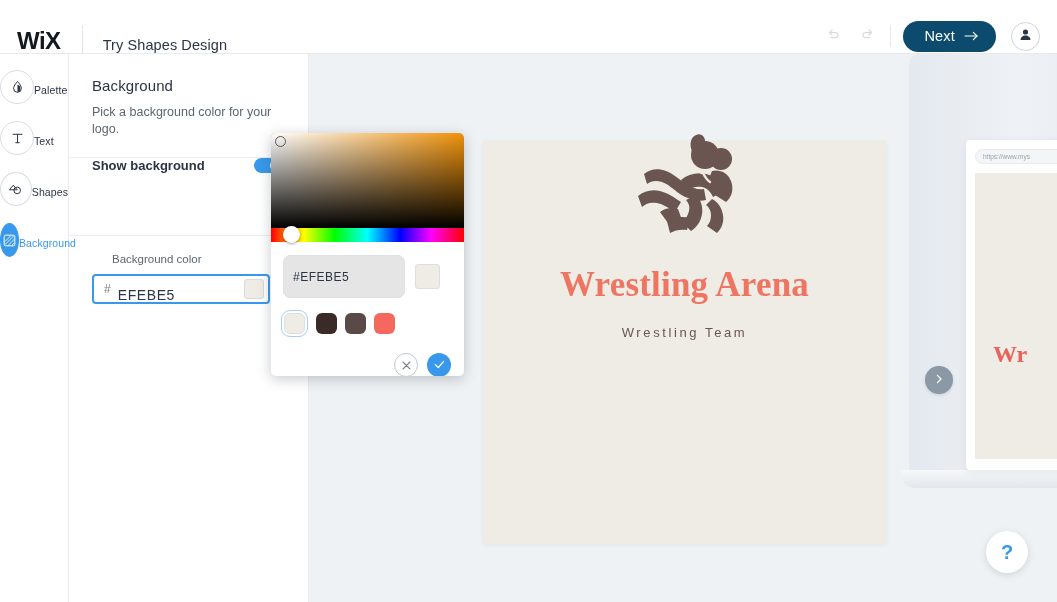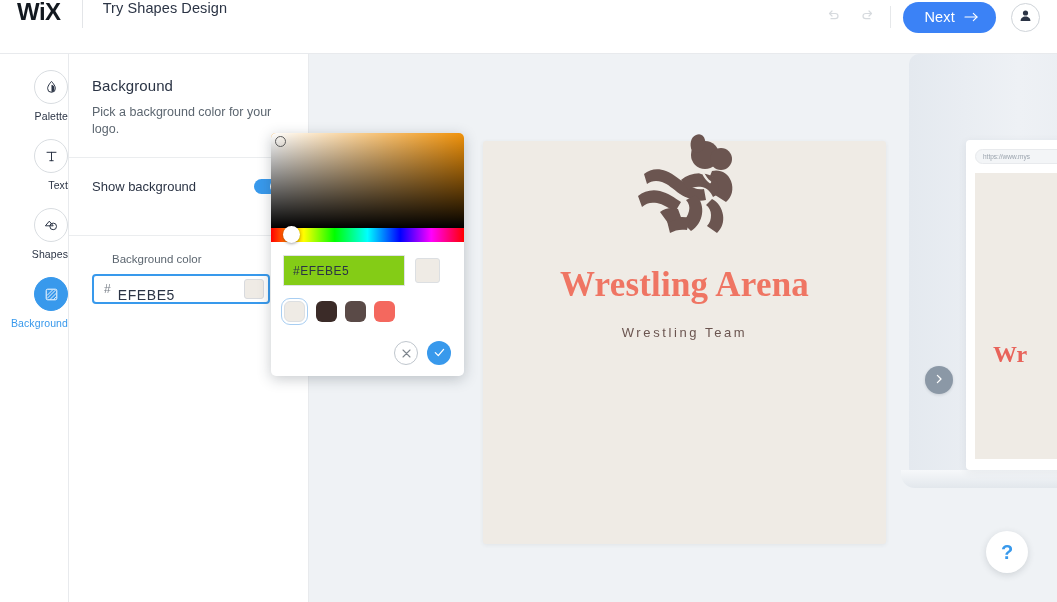--- a/index.html
+++ b/index.html
@@ -8,21 +8,21 @@
     font-family: "Liberation Sans", sans-serif;
     background: #ffffff;
     overflow: hidden;
   }
   #app { position: relative; width: 1057px; height: 602px; }
 
   
   .topbar {
     position: absolute; left: 0; top: 0; width: 1057px; height: 54px;
     background: #fff; border-bottom: 1px solid #e8eaed;
-    display: flex; align-items: flex-start; z-index: 40;
+    display: flex; align-items: flex-end; z-index: 40;
   }
   .wix-logo {
     margin-left: 17px; font-size: 24px; font-weight: 700;
     letter-spacing: -0.5px; color: #12181f; line-height: 1;
     font-family: "Liberation Sans", sans-serif;
   }
   .topbar-divider {
     width: 1px; height: 28px; background: #e3e5e8; margin: 0 20px 0 21px;
   }
   .try-another {
@@ -31,38 +31,38 @@
   .topbar-right {
     margin-left: auto; display: flex; align-items: center; gap: 0; padding-right: 17px;
   }
   .histbtn {
     width: 34px; height: 34px; display: flex; align-items: center; justify-content: center;
     color: #d6dade;
   }
   .vsep { width:1px; height:22px; background:#e6e8ea; margin:0 12px 0 6px; }
   .next-btn {
     height: 31px; padding: 0 17px 0 21px; border-radius: 17px;
-    background: #3b82f6; color: #fff; font-size: 14.5px;
+    background: #0c4a6e; color: #fff; font-size: 14.5px;
     display: flex; align-items: center; gap: 9px; border: none; cursor: pointer;
     letter-spacing: .2px;
   }
   .avatar-btn {
     margin-left: 15px; width: 29px; height: 29px; border-radius: 50%;
     border: 1px solid #cfd4d9; background: #fff;
     display: flex; align-items: center; justify-content: center; cursor: pointer;
   }
 
   
   .rail {
     position: absolute; left: 0; top: 54px; width: 69px; height: 548px;
     background: #fff; border-right: 1px solid #e8eaed; z-index: 30;
     padding-top: 16px;
   }
   .rail-item {
-    display: flex; flex-direction: column; align-items: flex-end;
+    display: flex; flex-direction: row; align-items: center;
     margin-bottom: 17px; cursor: pointer; user-select: none;
   }
   .rail-ic {
     width: 34px; height: 34px; border-radius: 50%;
     border: 1px solid #d9dde1; background: #fff;
     display: flex; align-items: center; justify-content: center;
     color: #2b3445;
   }
   .rail-item.active .rail-ic { background: #3899ec; border-color: #3899ec; color: #fff; }
   .rail-lb { font-size: 10.5px; color: #2b3445; margin-top: 6px; letter-spacing: .1px; }
@@ -70,22 +70,22 @@
 
   
   .panel {
     position: absolute; left: 69px; top: 54px; width: 240px; height: 548px;
     background: #fff; border-right: 1px solid #e8eaed; z-index: 20;
   }
   .panel-title { font-size: 15px; color: #2b3445; padding: 23px 0 0 23px; letter-spacing: .1px; }
   .panel-sub { font-size: 12.5px; color: #5c6670; padding: 10px 26px 0 23px; line-height: 1.35; }
   .panel-rule { height:1px; background:#ebedef; margin-top: 19px; }
   .row-toggle {
-    display: flex; align-items: center; justify-content: space-between;
-    padding: 0 24px 0 23px; height: 58px;
+    display: flex; justify-content: space-between;
+    padding: 0 24px 0 23px; height: 58px; font-weight: bold;
   }
   .row-label { font-size: 13px; color: #2b3445; }
   .switch {
     width: 30px; height: 15px; border-radius: 8px; background: #3899ec;
     position: relative; cursor: pointer; flex: none;
   }
   .switch .knob {
     position: absolute; right: 1px; top: 1px; width: 13px; height: 13px;
     border-radius: 50%; background: #fff;
   }
@@ -195,23 +195,23 @@
       #00ffff 50%, #0000ff 67%, #ff00ff 83%, #ff0000 100%);
   }
   .hue-knob {
     position: absolute; left: 12px; top: -2px; width: 17px; height: 17px;
     border-radius: 50%; background: #fff; cursor: pointer;
     box-shadow: 0 1px 3px rgba(0,0,0,.35);
   }
   .picker-body { padding: 13px 12px 0 12px; }
   .picker-row1 { display: flex; align-items: center; gap: 10px; }
   .hexinput {
-    width: 122px; height: 31px; border-radius: 1px; border: 1px solid #dfe2e5;
+    width: 122px; height: 43px; border-radius: 7px; border: 1px solid #dfe2e5;
     display: flex; align-items: center; padding-left: 9px;
-    font-size: 12px; color: #2b3445; letter-spacing: .5px; background: #84cc16;
+    font-size: 12px; color: #2b3445; letter-spacing: .5px; background: #e5e5e5;
   }
   .preview-sw {
     width: 25px; height: 25px; border-radius: 3px;
     border: 1px solid #dcdfe2; background: #efebe5;
   }
   .swatches { display: flex; gap: 8px; margin-top: 15px; padding-left: 1px; }
   .sw {
     width: 21px; height: 21px; border-radius: 6px; cursor: pointer;
   }
   .sw-sel {

